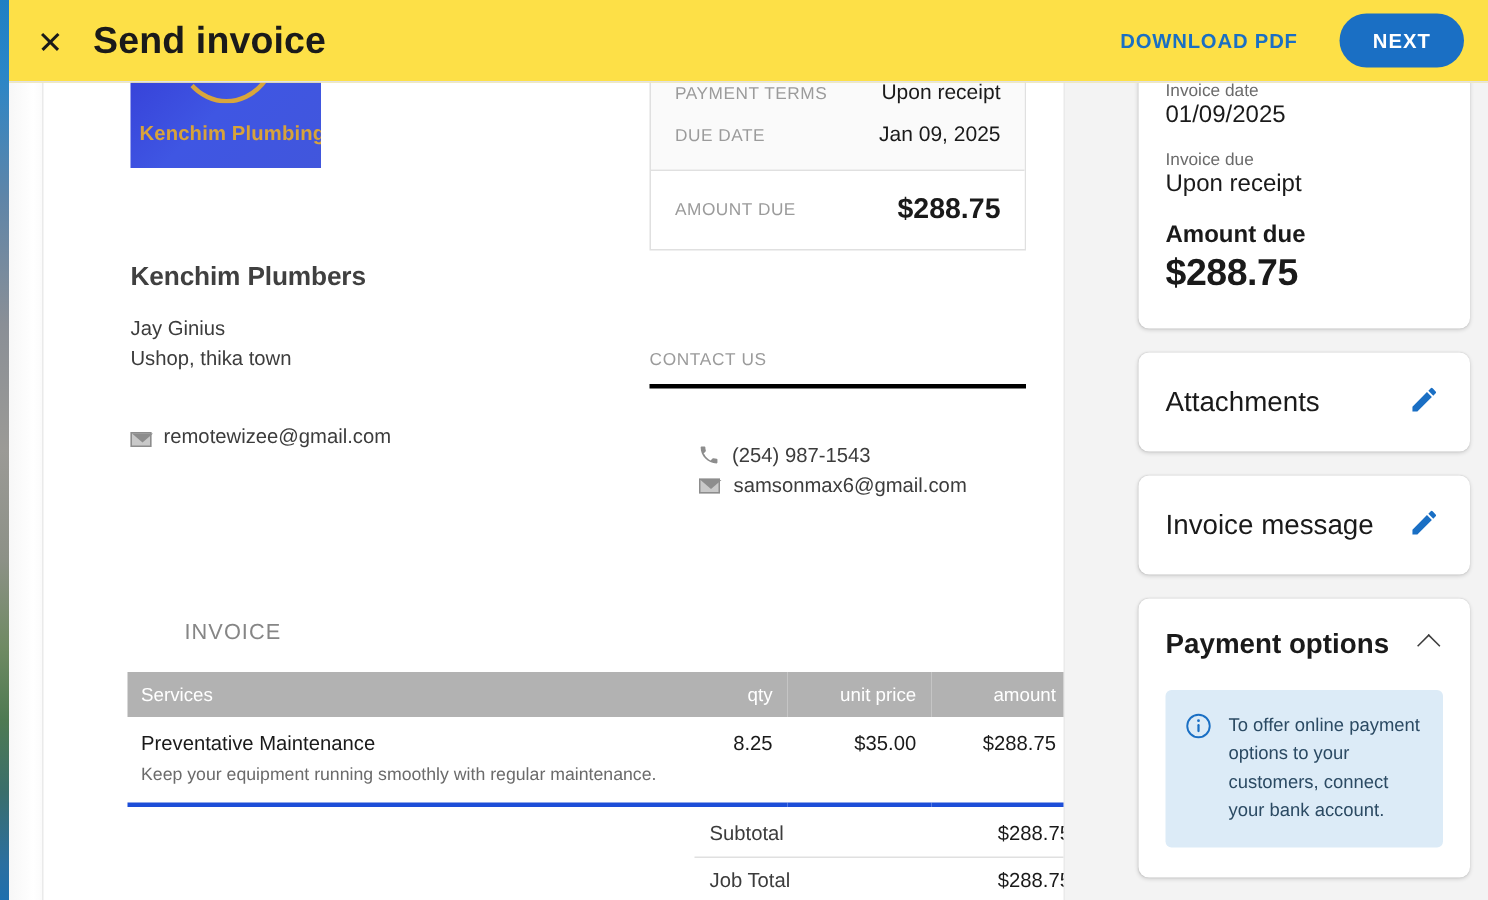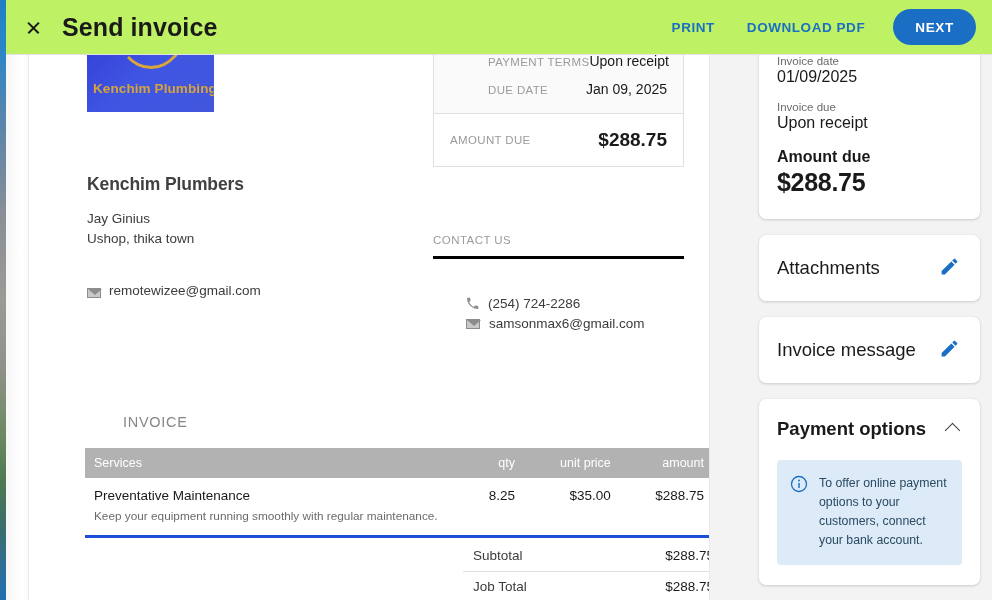--- a/index.html
+++ b/index.html
@@ -41,21 +41,21 @@
     background: #ffffff;
     z-index: 1;
   }
 
   
   .app-header {
     position: absolute;
     left: 6px; top: 0;
     width: 986px;
     height: 55px;
-    background: #bef264;
+    background: #fde047;
     border-bottom: 1px solid #e3e3e3;
     display: flex;
     align-items: center;
     z-index: 5;
   }
 
   .close-btn {
     width: 30px; height: 30px;
     margin-left: 12px;
     display: flex;
@@ -272,21 +272,20 @@
   }
   .terms-rows {
     padding: 14px 16px 10px 16px;
     background: #fafafa;
   }
   .terms-row {
     display: flex;
     justify-content: space-between;
     align-items: baseline;
     padding: 6px 0;
-    margin-left: 38px;
   }
   .terms-label {
     font-size: 11.5px;
     color: #9b9b9b;
     letter-spacing: 0.35px;
     text-transform: uppercase;
     white-space: nowrap;
   }
   .terms-value {
     font-size: 14px;
@@ -561,21 +560,20 @@
 
 <div class="app-header">
 
   <button class="close-btn">
     <span class="close-glyph"></span>
   </button>
 
   <div class="header-title">Send invoice</div>
 
   <div class="header-actions">
-    <button class="text-action">PRINT</button>
     <button class="text-action">DOWNLOAD PDF</button>
     <button class="next-btn">NEXT</button>
   </div>
 </div>
 
 <div class="content-area">
 
   <div class="paper-gutter"></div>
 
   <div class="invoice-paper">
@@ -614,21 +612,21 @@
 
       <div class="contact-section">
         <div class="contact-heading">CONTACT US</div>
         <div class="contact-lines">
           <div class="contact-line">
             <span class="phone-icon">
               <svg width="13" height="13" viewBox="0 0 24 24" aria-hidden="true">
                 <path d="M6.6 10.8c1.7 3.4 4.2 5.9 7.6 7.6l2.5-2.5c.3-.3.8-.4 1.2-.3 1.2.4 2.5.6 3.8.6.6 0 1 .5 1 1V21c0 .6-.4 1-1 1C10.8 22 2 13.2 2 2.3c0-.6.5-1 1-1h3.8c.6 0 1 .5 1 1 0 1.3.2 2.6.6 3.8.1.4 0 .9-.3 1.2l-2.5 2.5z" fill="#8d8d8d"></path>
               </svg>
             </span>
-            <span class="c-text">(254) 724-2286</span>
+            <span class="c-text">(254) 987-1543</span>
           </div>
           <div class="contact-line">
             <span class="env-icon"></span>
             <span class="c-text">samsonmax6@gmail.com</span>
           </div>
         </div>
       </div>
 
       <div class="invoice-label">INVOICE</div>
 

